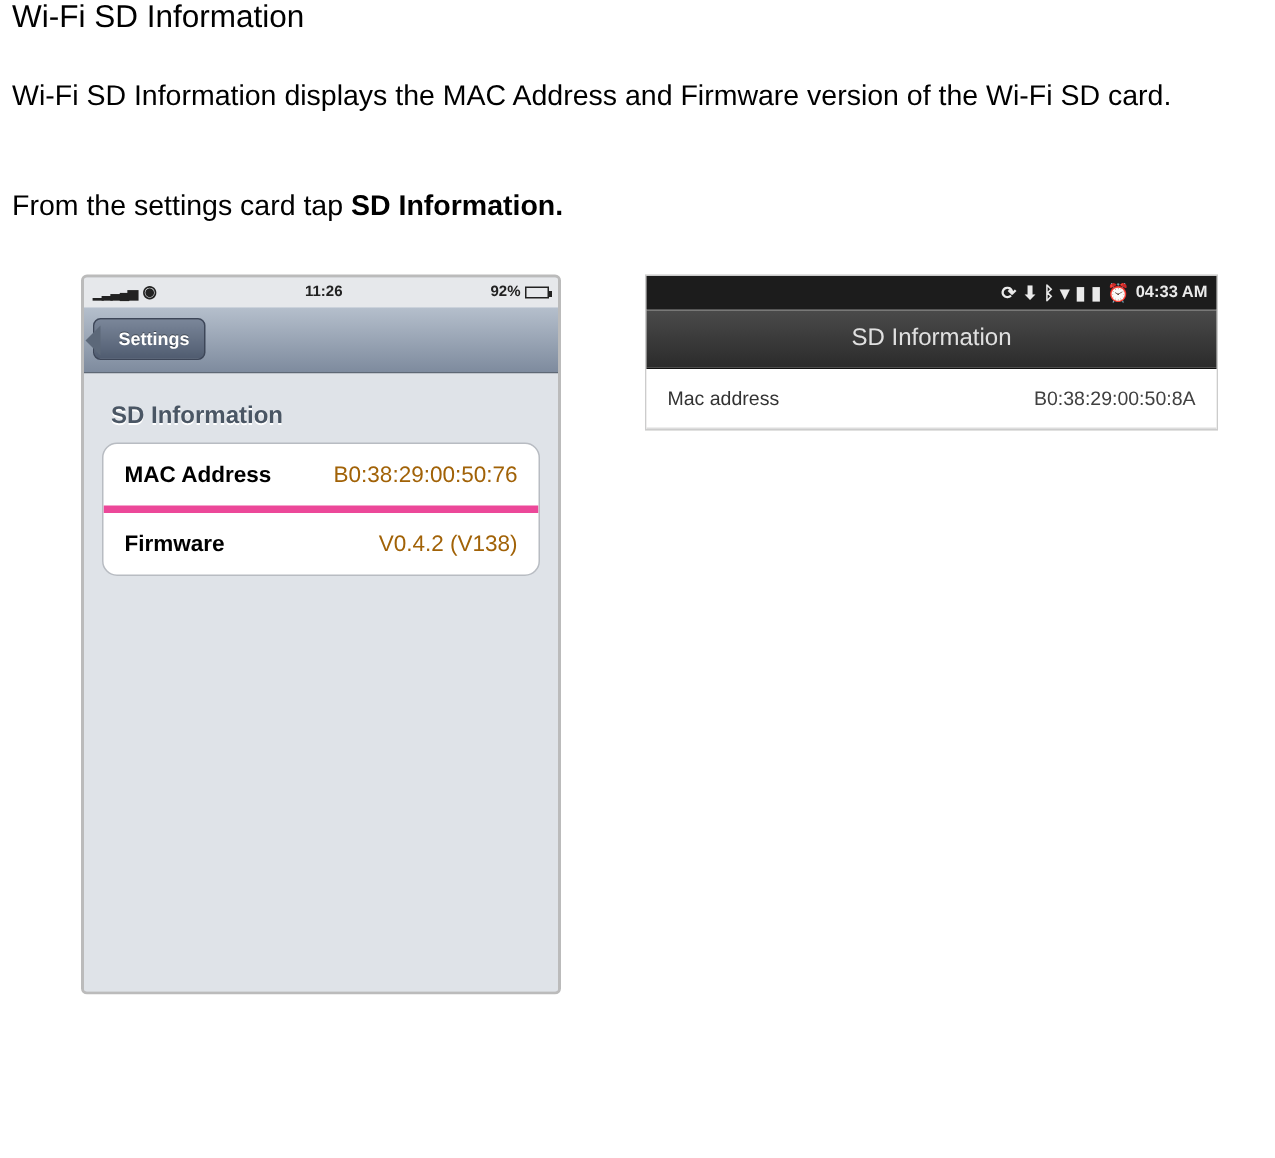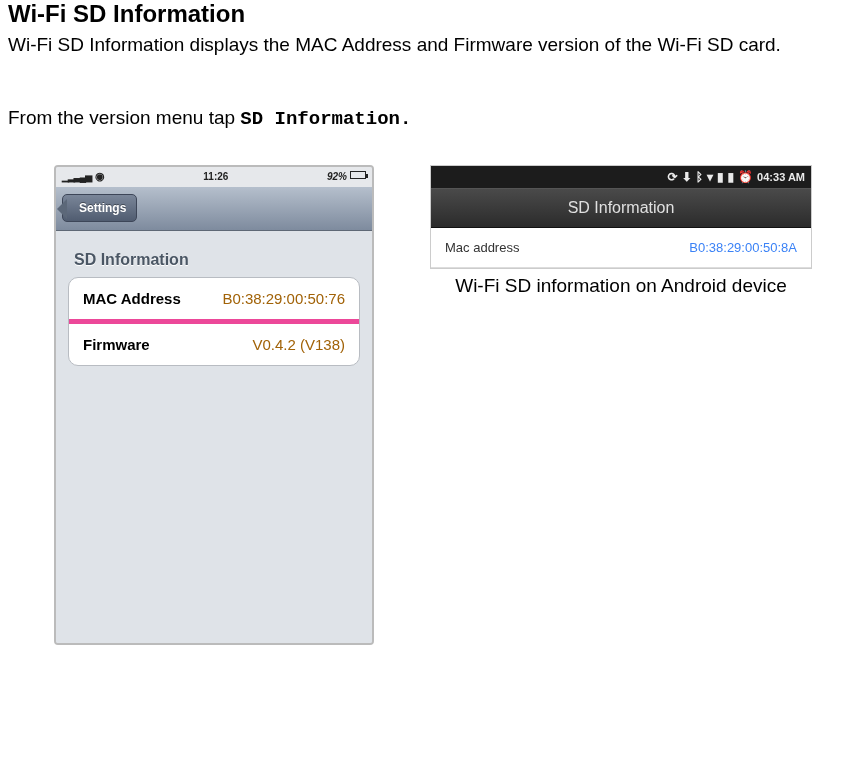--- a/index.html
+++ b/index.html
@@ -4,34 +4,35 @@
   <style>
     * { box-sizing: border-box; margin: 0; padding: 0; }
     body {
       width: 850px;
       font-family: Arial, Helvetica, sans-serif;
       color: #000;
       background: #fff;
       padding: 0 8px;
     }
     .page-title {
-      font-size: 24px;
-      font-weight: bold;
+      font-size: 21px;
+      font-weight: normal;
+      margin-bottom: 24px;
     }
     .intro-para {
       font-size: 19px;
       line-height: 1.75;
       margin-bottom: 40px;
     }
     .instruction-para {
       font-size: 19px;
       line-height: 1.75;
       margin-bottom: 28px;
     }
-    .bold { font-weight: bold; font-family: Liberation Mono, monospace; }
+    .bold { font-weight: bold; }
     .screens {
       display: flex;
       gap: 56px;
       align-items: flex-start;
     }
     .column {
       display: flex;
       flex-direction: column;
       align-items: center;
     }
@@ -55,21 +56,21 @@
     .ios-statusbar {
       height: 20px;
       background: #e6e8eb;
       display: flex; align-items: center; justify-content: space-between;
       padding: 0 6px;
       font-size: 10px; font-weight: bold; color: #222;
     }
     .ios-statusbar .left-icons { display: flex; align-items: center; gap: 4px; }
     .ios-statusbar .sig { font-size: 9px; letter-spacing: -1px; }
     .ios-statusbar .wifi { font-size: 11px; }
-    .ios-statusbar .right-icons { display: flex; gap: 3px; font-style: italic; }
+    .ios-statusbar .right-icons { display: flex; align-items: center; gap: 3px; }
     .ios-statusbar .batt-box {
       width: 16px; height: 8px; border: 1px solid #222; position: relative;
     }
     .ios-statusbar .batt-box::after {
       content: ""; position: absolute; right: -3px; top: 2px;
       width: 2px; height: 4px; background: #222;
     }
     .ios-statusbar .batt-fill { width: 92%; height: 100%; background: #222; }
     .ios-navbar {
       height: 44px;
@@ -144,31 +145,31 @@
     }
     .an-list { }
     .an-row {
       display: flex; justify-content: space-between; align-items: center;
       padding: 12px 14px;
       background: #fff;
       border-bottom: 1px solid #ddd;
       font-size: 13px;
     }
     .an-row .l { color: #333; }
-    .an-row .v { color: #3b82f6; }
+    .an-row .v { color: #404040; }
   </style>
 </head>
 <body>
 
 <h1 class="page-title">Wi-Fi SD Information</h1>
 
 <p class="intro-para">Wi-Fi SD Information displays the MAC Address and Firmware version of the Wi-Fi SD card.</p>
 
 <p class="instruction-para">
-  <span>From the version menu tap </span><span class="bold">SD Information.</span>
+  <span>From the settings card tap </span><span class="bold">SD Information.</span>
 </p>
 
 <div class="screens">
 
   <div class="column col-ios">
     <div class="ios-phone">
       <div class="ios-statusbar">
         <div class="left-icons">
           <span class="sig">▁▂▃▄▅</span>
           <span class="wifi">◉</span>
@@ -215,16 +216,15 @@
       <div class="an-navbar">
         <span>SD Information</span>
       </div>
       <div class="an-list">
         <div class="an-row">
           <span class="l">Mac address</span>
           <span class="v">B0:38:29:00:50:8A</span>
         </div>
       </div>
     </div>
-    <div class="caption">Wi-Fi SD information on Android device</div>
   </div>
 
 </div>
 
 </body></html>

